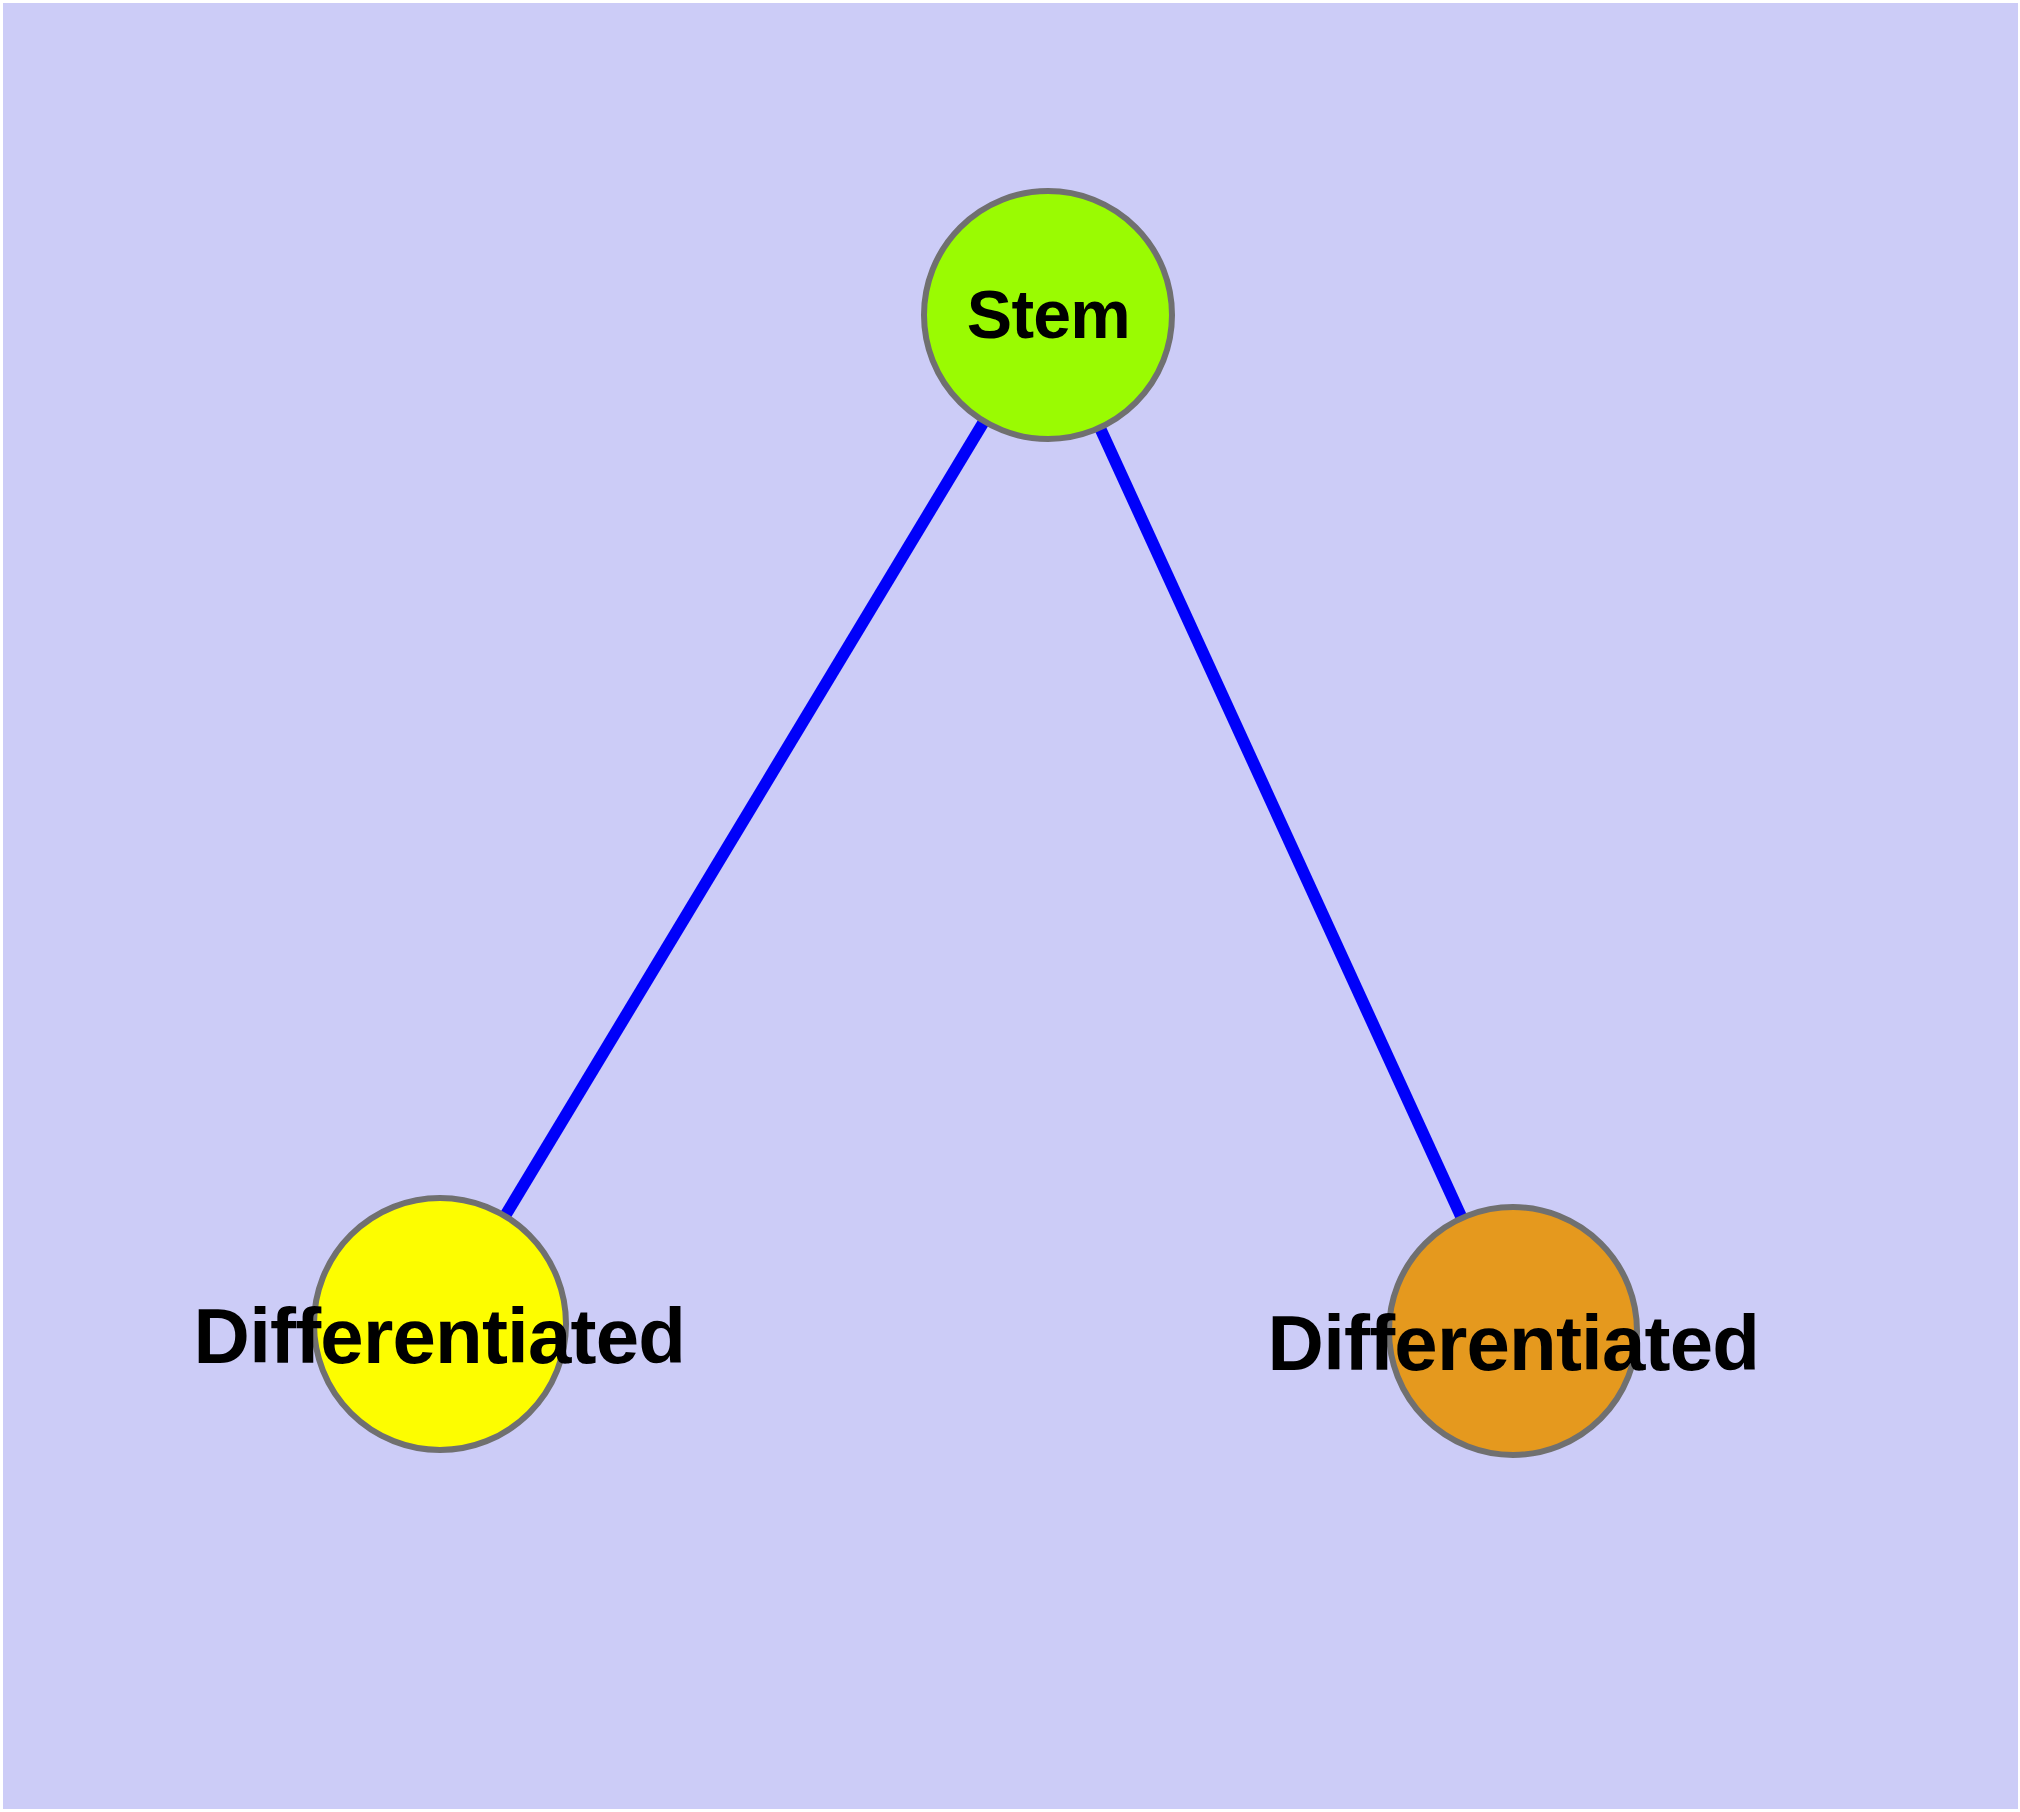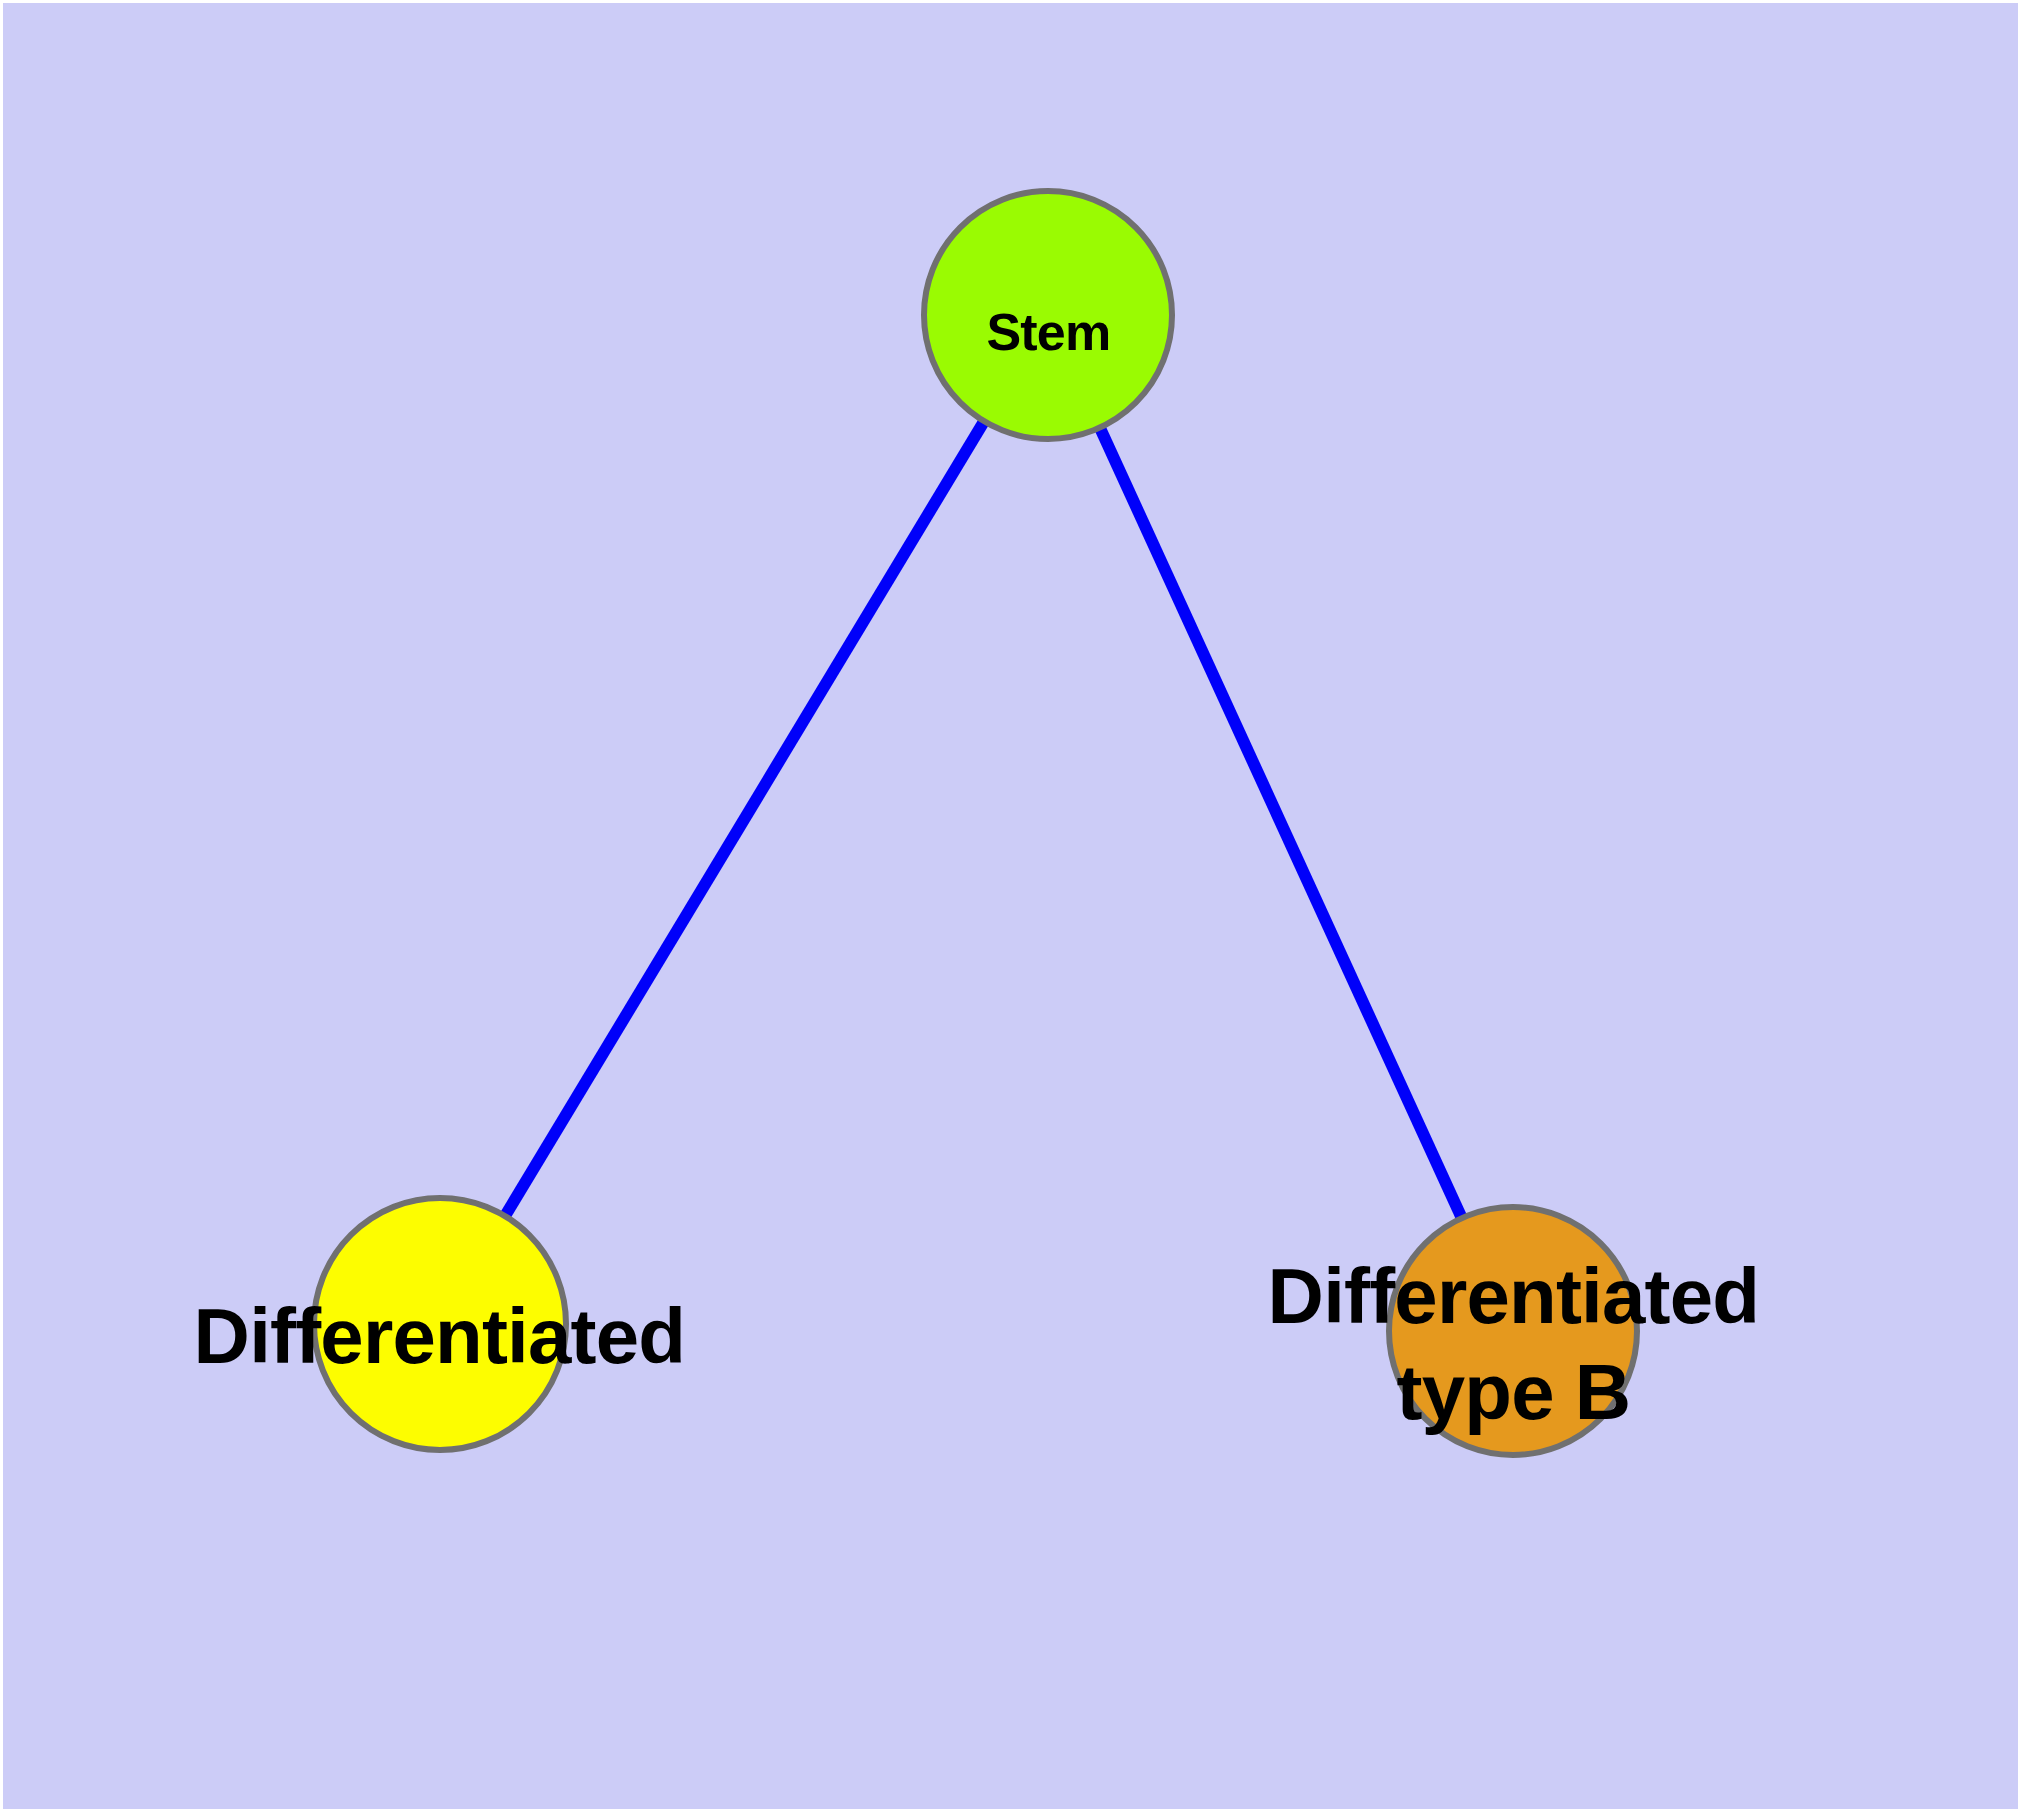--- a/index.html
+++ b/index.html
@@ -54,28 +54,27 @@
 
     <svg id="edge-layer" viewBox="0 0 2376 2130" width="2014" height="1805">
       <line x1="1233" y1="368" x2="515" y2="1559" stroke="#0000fa" stroke-width="14"></line>
       <line x1="1233" y1="368" x2="1782" y2="1567" stroke="#0000fa" stroke-width="14"></line>
     </svg>
 
     <div class="node" style="left: 918px; top: 185px; height: 254px; width: 254px; background: rgb(154, 251, 2); border: 6px solid rgb(112, 112, 112);"></div>
     <div class="node" style="left: 308px; top: 1192px; height: 258px; width: 258px; background: rgb(253, 253, 0); border: 6px solid rgb(112, 112, 112);"></div>
     <div class="node" style="left: 1383px; top: 1201px; height: 254px; width: 254px; background: rgb(229, 153, 30); border: 6px solid rgb(112, 112, 112);"></div>
 
-    <div class="node-label" style="left: 1045px; top: 330px; font-size: 52px; color: rgb(0, 0, 0);">
+    <div class="node-label" style="left: 1045px; top: 311px; font-size: 68px; color: rgb(0, 0, 0);">
       <span>Stem</span>
     </div>
 
     <div class="node-label" style="left: 436px; top: 1334px; font-size: 78px; color: rgb(0, 0, 0);">
       <span>Differentiated</span>
     </div>
 
     <div class="node-label" style="left: 1510px; top: 1341px; font-size: 78px; color: rgb(0, 0, 0);">
       <span>Differentiated</span>
-      <span>type B</span>
     </div>
 
   </div>
 </div>
 
 
 </body></html>

